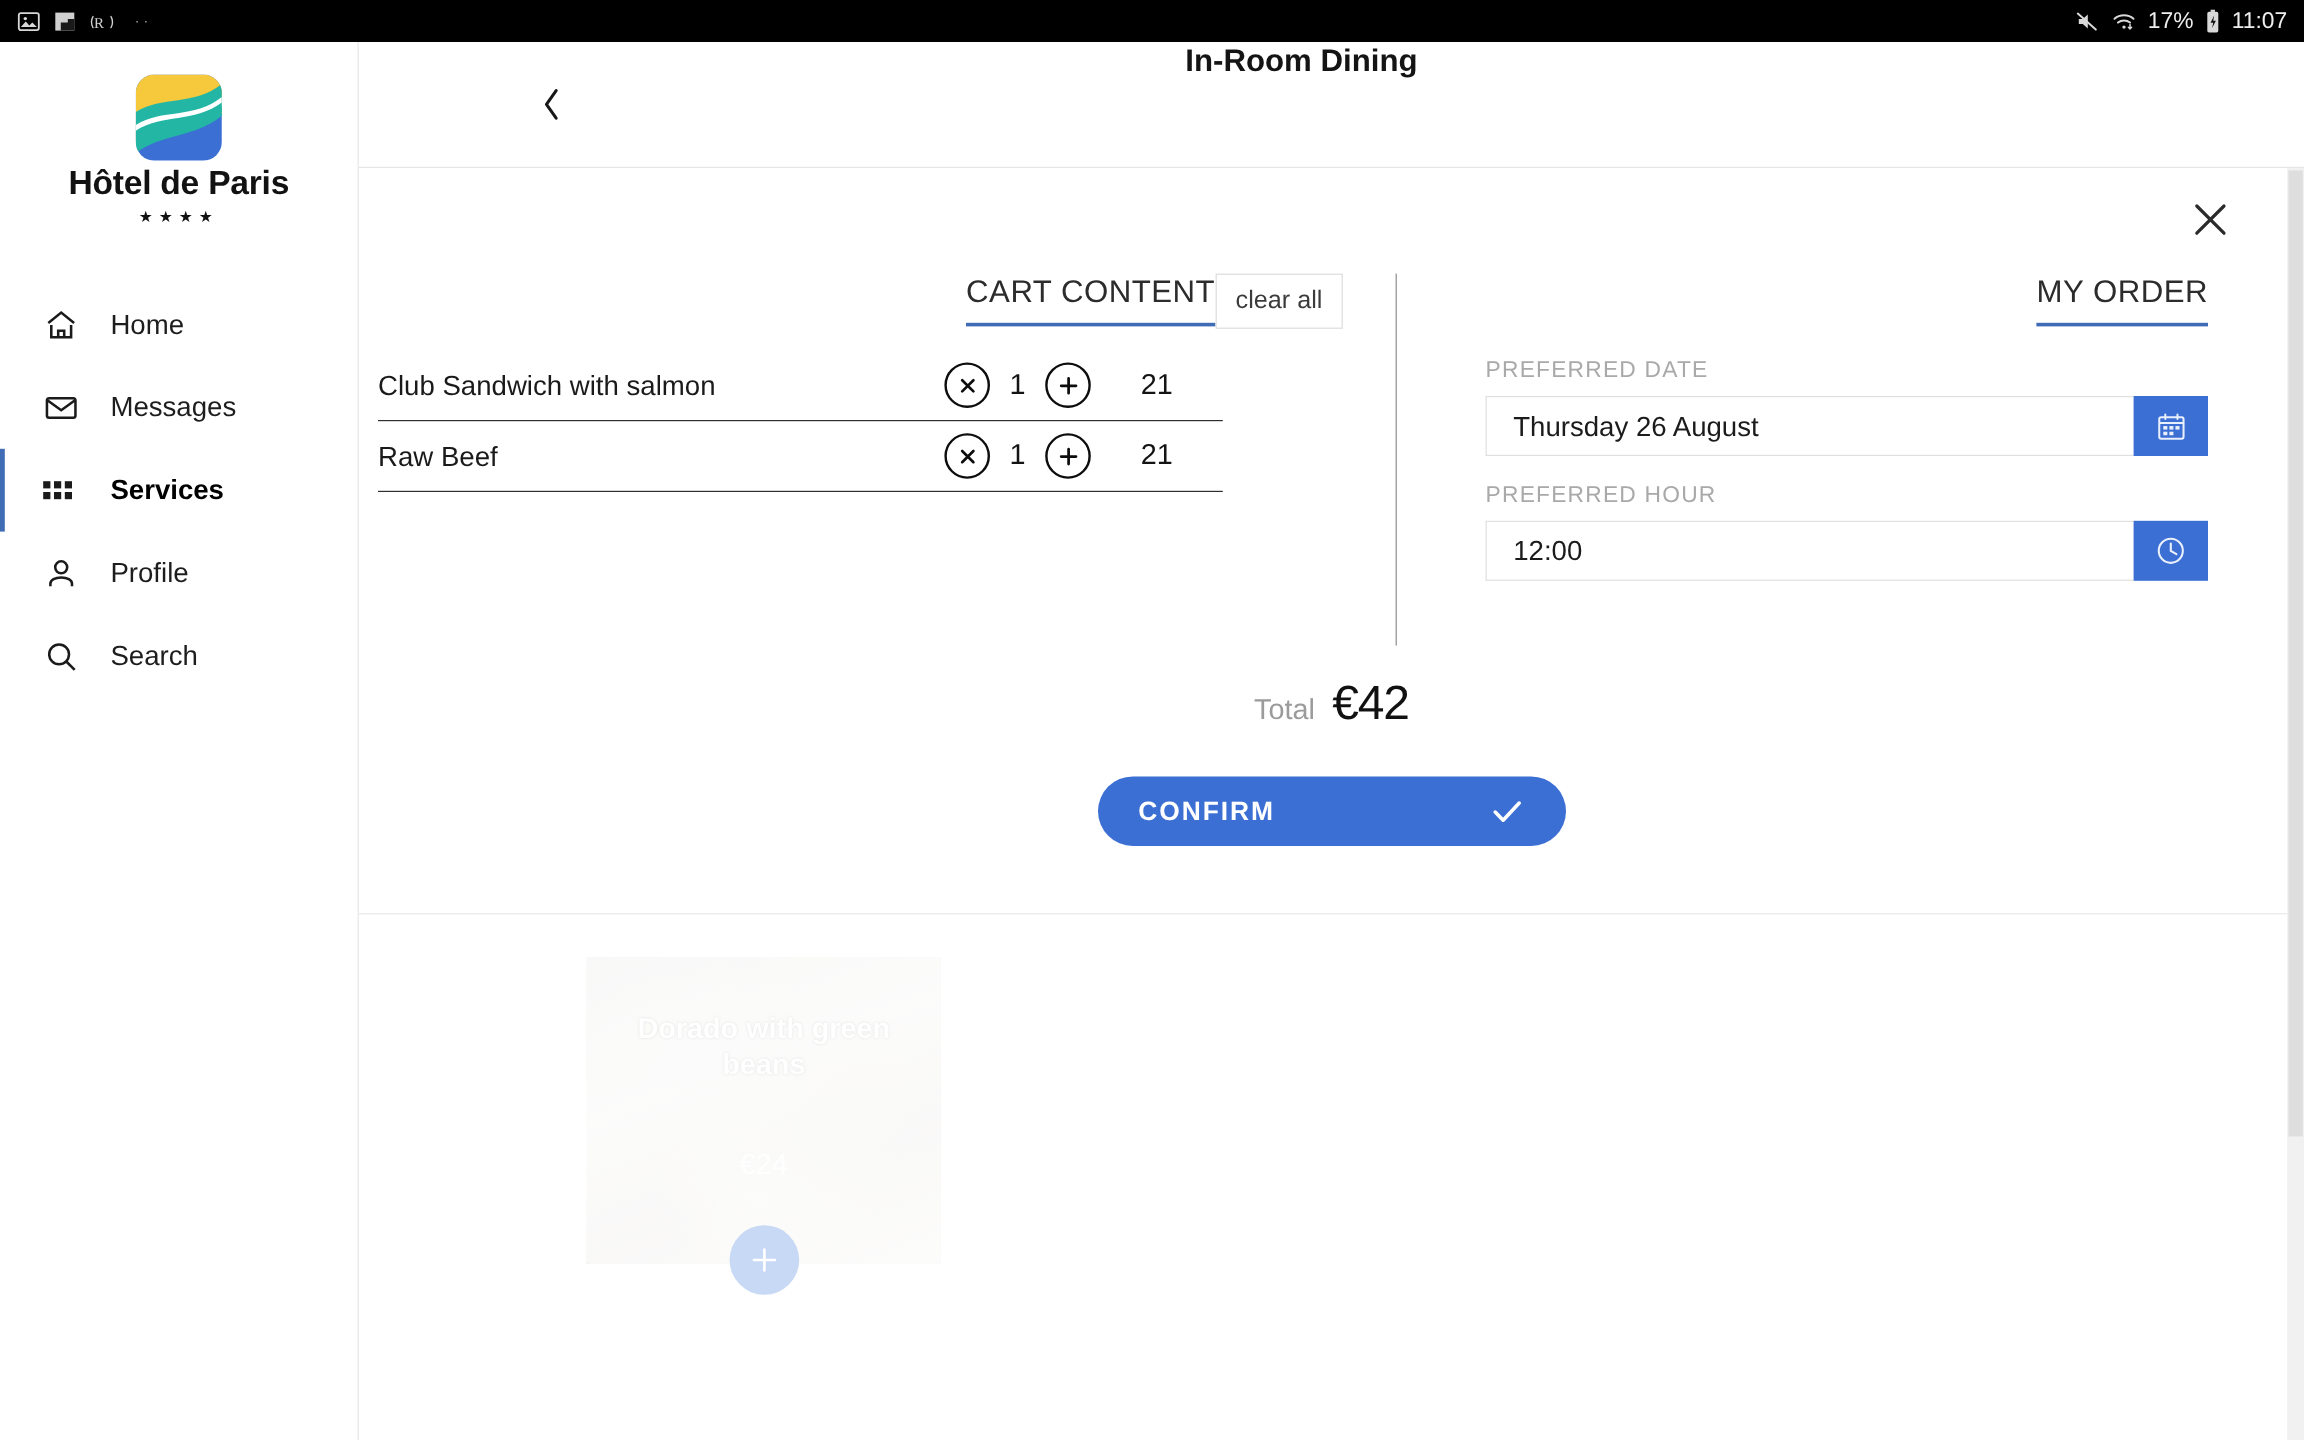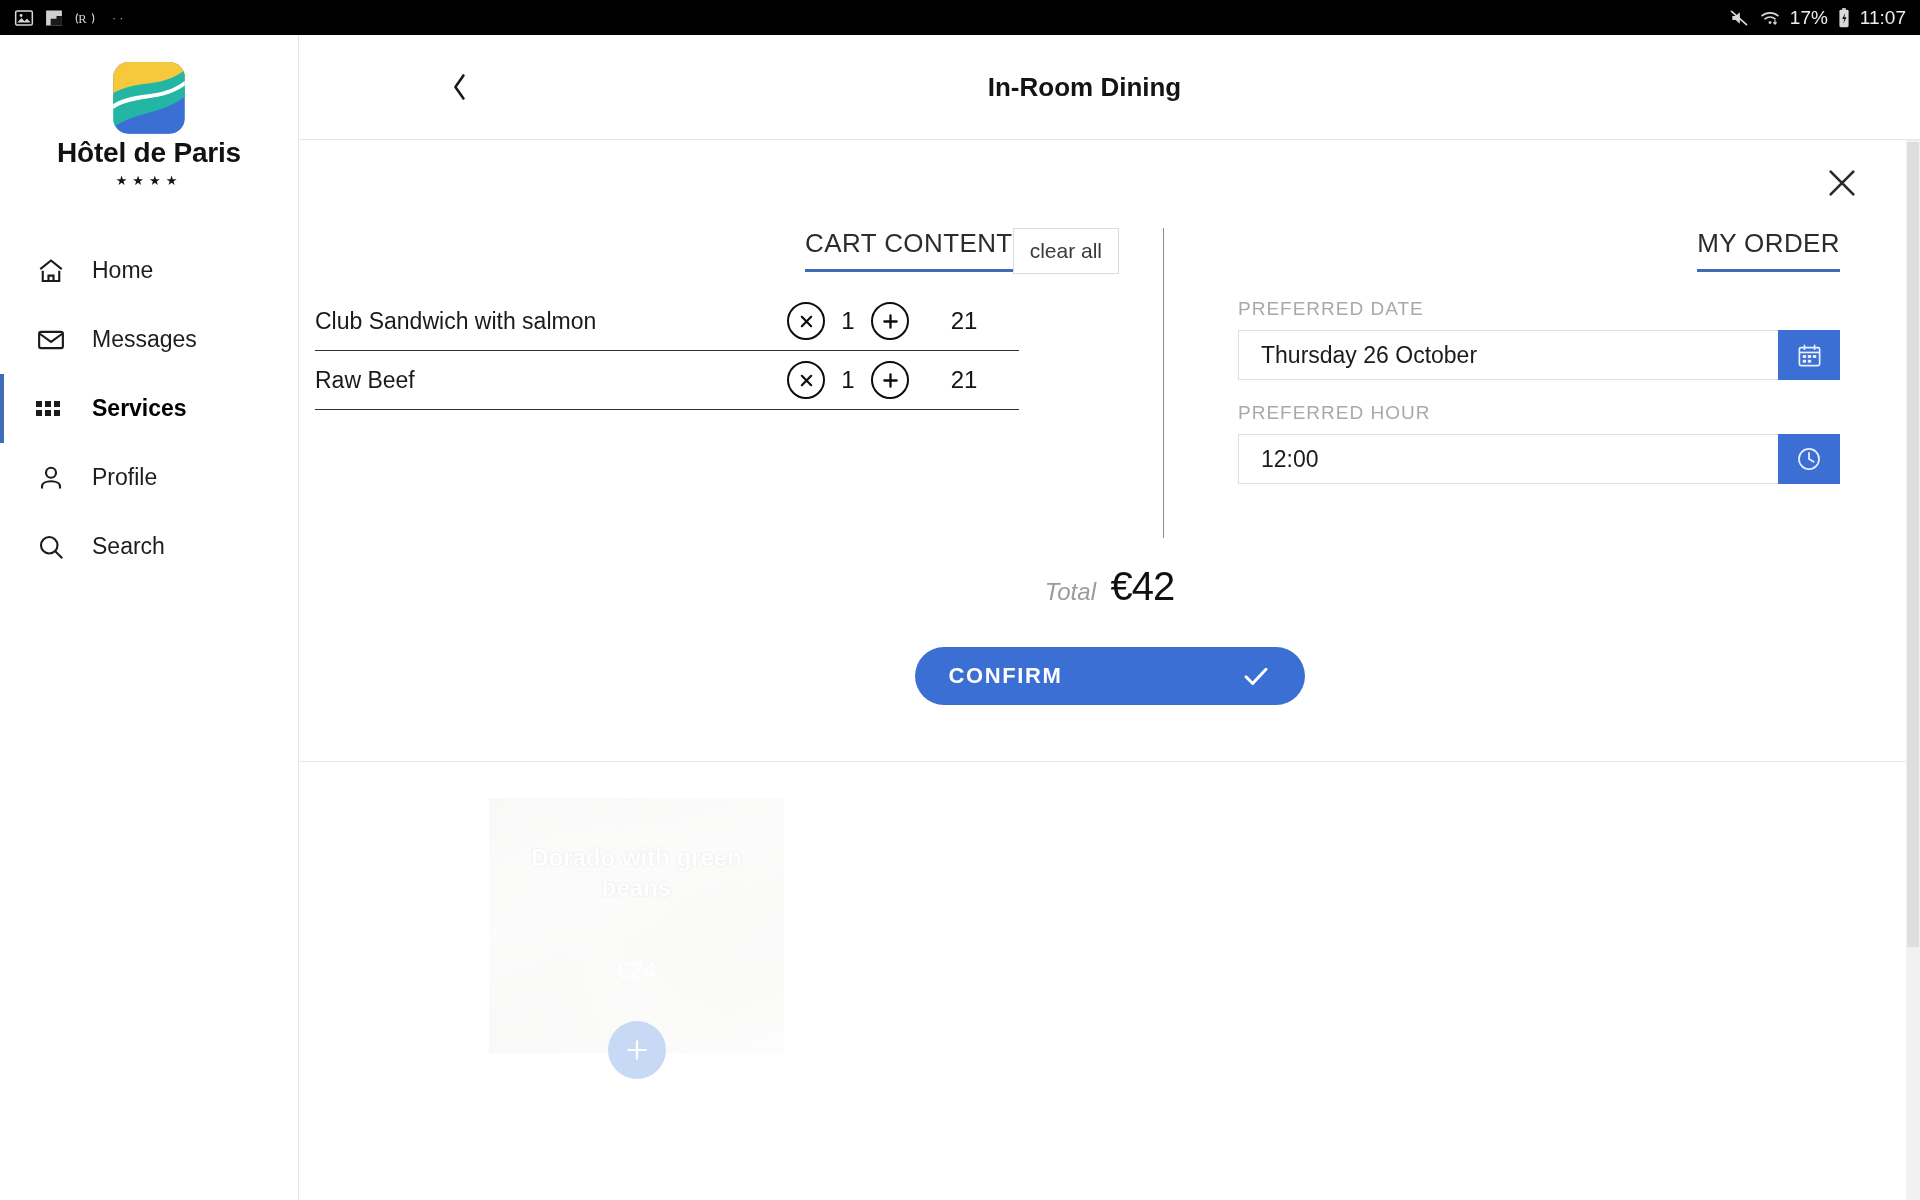--- a/index.html
+++ b/index.html
@@ -88,21 +88,21 @@
   
   .main {
     flex: 1 1 auto; height: 100%;
     display: flex; flex-direction: column;
     position: relative;
     background: #ffffff;
   }
   .topbar {
     height: 105px;
     border-bottom: 1px solid #e6e6e6;
-    display: flex; align-items: center;
+    display: flex; 
     position: relative;
     flex: 0 0 105px;
   }
   .back-btn {
     position: absolute; left: 138px; top: 50%;
     transform: translateY(-50%);
     width: 46px; height: 46px;
     display: flex; align-items: center; justify-content: center;
     cursor: pointer;
     color: #181818;
@@ -203,21 +203,21 @@
     width: 62px; height: 50px;
     background: #3b6fd4;
     display: flex; align-items: center; justify-content: center;
     cursor: pointer;
   }
 
   .totals {
     text-align: center;
     margin-top: 26px;
   }
-  .total-label { font-size: 24px; color: #9b9b9b; font-style: italic; }
+  .total-label { font-size: 24px; color: #9b9b9b; }
   .total-value { font-size: 40px; color: #111; margin-left: 10px; letter-spacing: -1px; }
 
   .confirm-wrap { display: flex; justify-content: center; margin-top: 38px; }
   .confirm-btn {
     width: 390px; height: 58px;
     background: #3b6fd4;
     border: none; border-radius: 29px;
     display: flex; align-items: center; justify-content: space-between;
     padding: 0 34px;
     cursor: pointer;
@@ -499,21 +499,21 @@
         <div class="vdivider"></div>
 
         <div class="panel-right">
           <div class="sect-head">
             <span class="sect-title">MY ORDER</span>
           </div>
 
           <div style="margin-top:26px;">
             <div class="field-label">PREFERRED DATE</div>
             <div class="field-row">
-              <div class="field-input">Thursday 26 October</div>
+              <div class="field-input">Thursday 26 August</div>
               <div class="field-btn">
                 <svg width="27" height="27" viewBox="0 0 24 24" fill="none" stroke="#e9f0fb" stroke-width="1.5">
                   <rect x="3" y="5" width="18" height="16" rx="1.4"></rect>
                     <path d="M3 9.3h18"></path>
                   <path d="M7.5 3v3.4M16.5 3v3.4" stroke-linecap="round"></path>
                   <rect x="6" y="11.6" width="3" height="2.6" fill="#e9f0fb" stroke="none"></rect>
                   <rect x="10.5" y="11.6" width="3" height="2.6" fill="#e9f0fb" stroke="none"></rect>
                   <rect x="15" y="11.6" width="3" height="2.6" fill="#e9f0fb" stroke="none"></rect>
                   <rect x="6" y="15.8" width="3" height="2.6" fill="#e9f0fb" stroke="none"></rect>
                   <rect x="10.5" y="15.8" width="3" height="2.6" fill="#e9f0fb" stroke="none"></rect>

